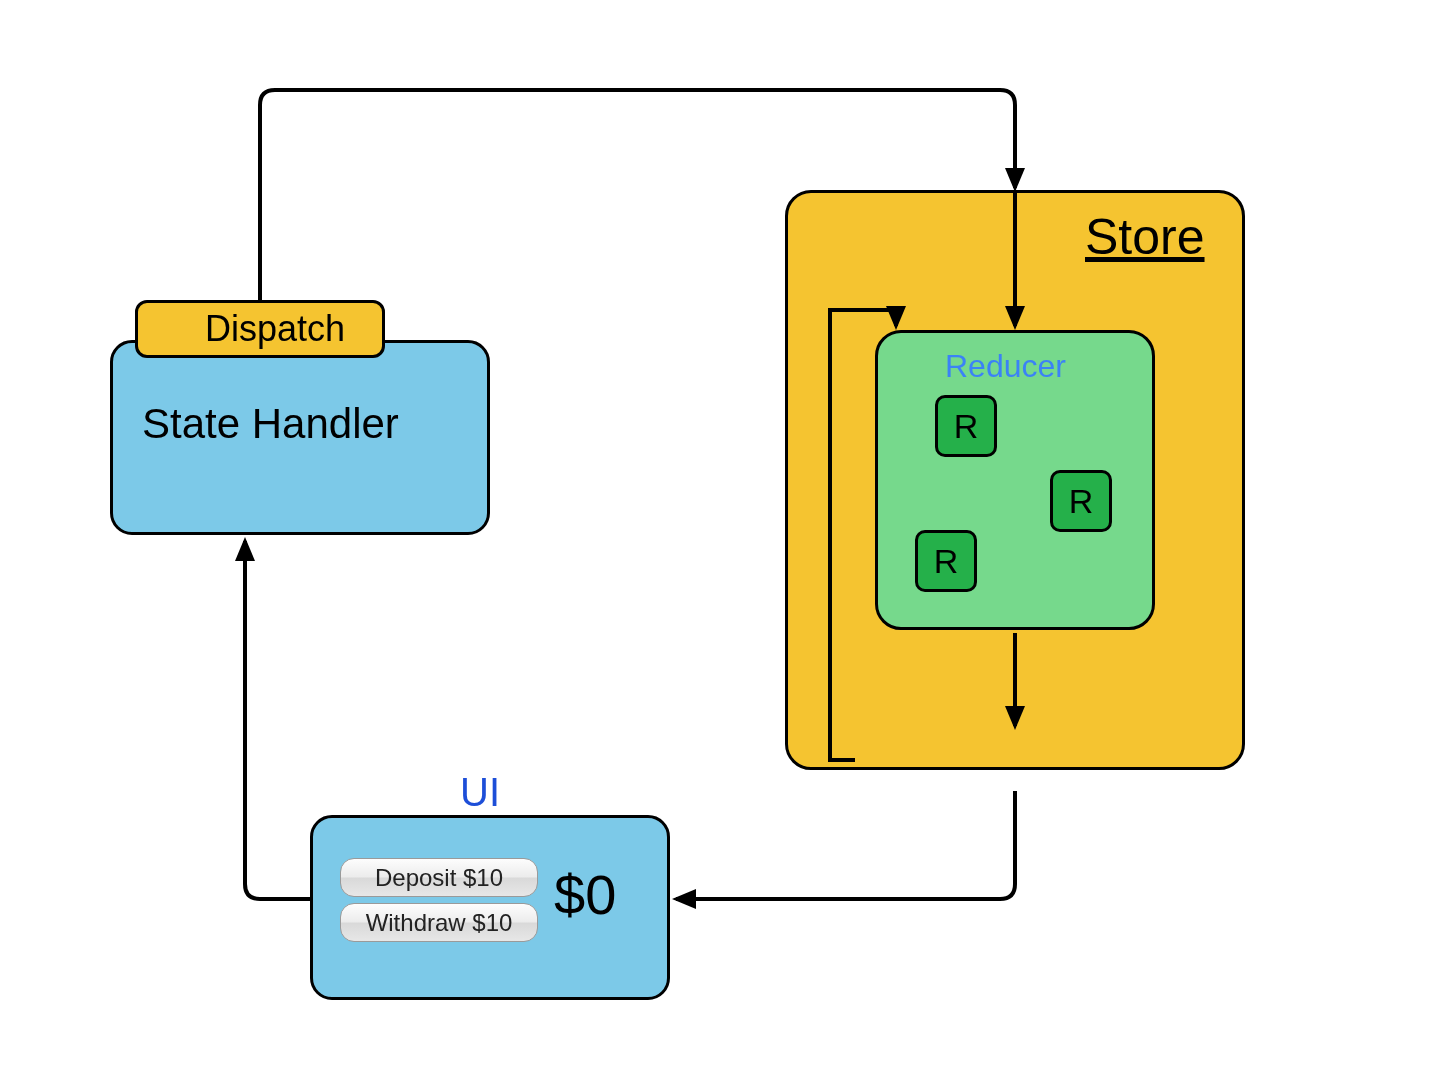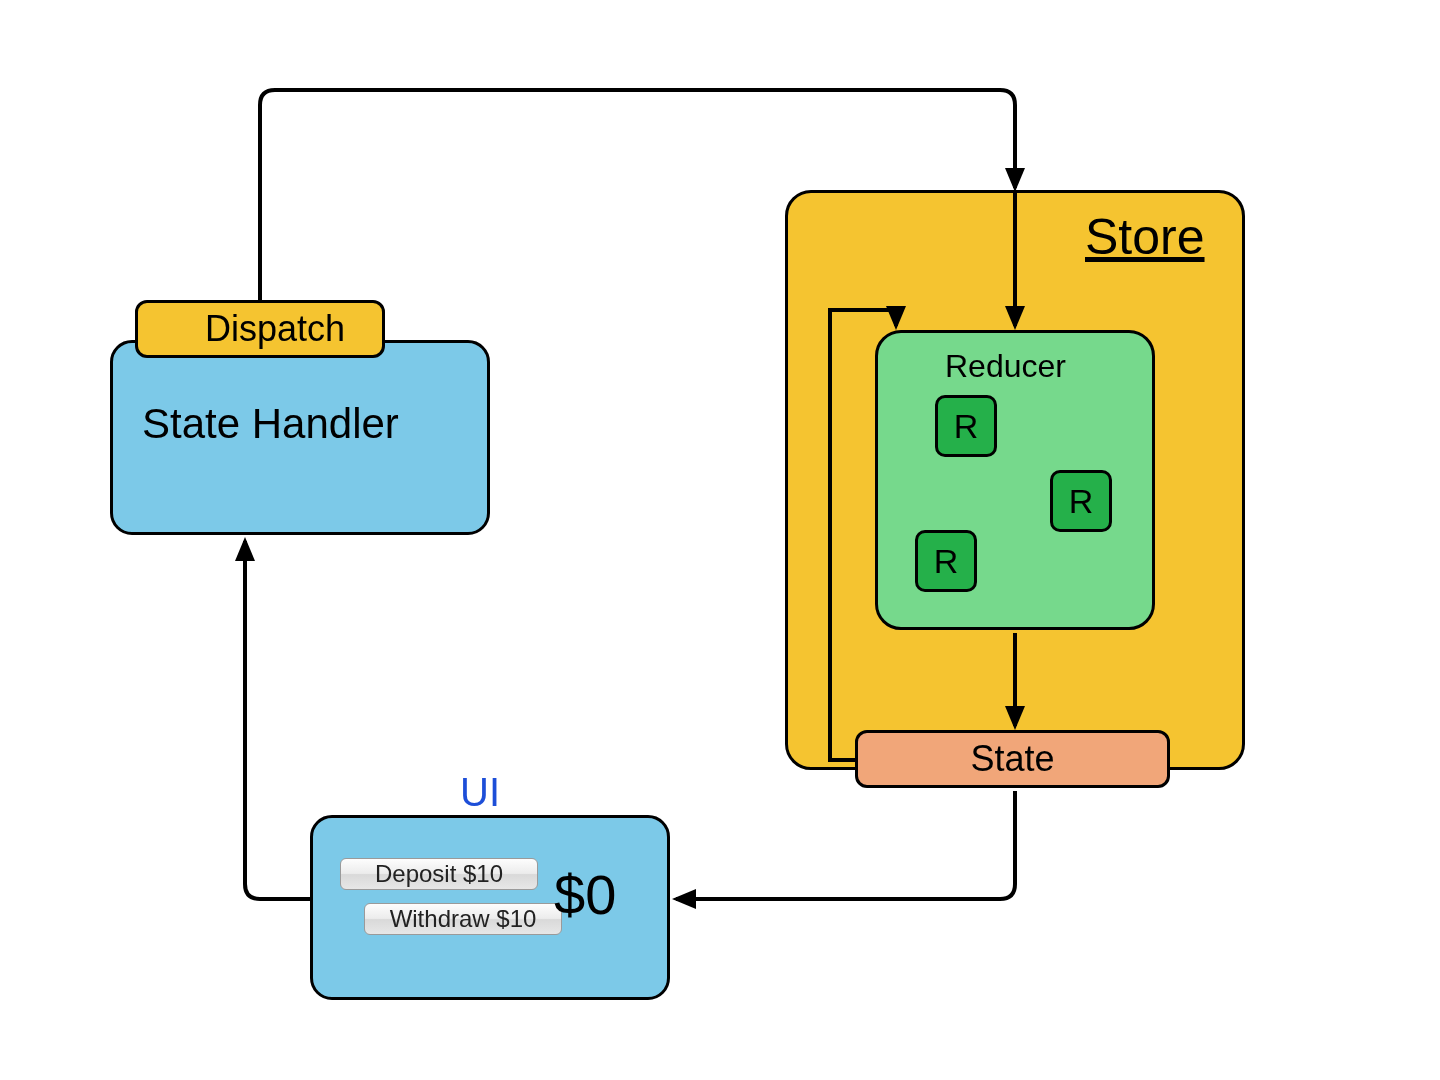--- a/index.html
+++ b/index.html
@@ -36,21 +36,21 @@
       left: 875px; top: 330px;
       width: 280px; height: 300px;
       background: #76d98c;
       border: 3px solid #000;
       border-radius: 26px;
     }
     .reducer-label {
       position: absolute;
       left: 945px; top: 348px;
       font-size: 32px;
-      color: #000000;
+      color: #3b82f6;
     }
     .r-box {
       position: absolute;
       width: 62px; height: 62px;
       background: #25b04a;
       border: 3px solid #000;
       border-radius: 10px;
       font-size: 34px;
       color: #000;
       display: flex; align-items: center; justify-content: center;
@@ -110,30 +110,30 @@
     }
     .ui-label {
       position: absolute;
       left: 460px; top: 770px;
       font-size: 40px;
       color: #1d4ed8;
     }
 
     .btn {
       position: absolute;
-      width: 198px; height: 32px;
+      width: 198px; height: 39px;
       background: linear-gradient(to bottom, #fdfdfd 0%, #ececec 48%, #d9d9d9 52%, #e7e7e7 100%);
       border: 1px solid #9a9a9a;
-      border-radius: 6px;
+      border-radius: 14px;
       font-size: 24px;
       color: #222;
       display: flex; align-items: center; justify-content: center;
     }
     .btn-dep { left: 340px; top: 858px; }
-    .btn-wit { left: 340px; top: 903px; margin-left: 24px; }
+    .btn-wit { left: 340px; top: 903px; }
 
     .amount {
       position: absolute;
       left: 554px; top: 862px;
       font-size: 56px;
       color: #000;
     }
 
     svg.arrows {
       position: absolute; left: 0; top: 0;
@@ -148,21 +148,20 @@
 
   <div class="store-box"></div>
   <div class="store-label">Store</div>
 
   <div class="reducer-box"></div>
   <div class="reducer-label">Reducer</div>
   <div class="r-box r1">R</div>
   <div class="r-box r2">R</div>
   <div class="r-box r3">R</div>
 
-  <div class="state-box">State</div>
 
   <div class="evt-box"></div>
   <div class="evt-label">State Handler</div>
 
   <div class="dispatch-box">Dispatch</div>
 
   <div class="ui-box"></div>
   <div class="ui-label">UI</div>
   <div class="btn btn-dep">Deposit $10</div>
   <div class="btn btn-wit">Withdraw $10</div>

